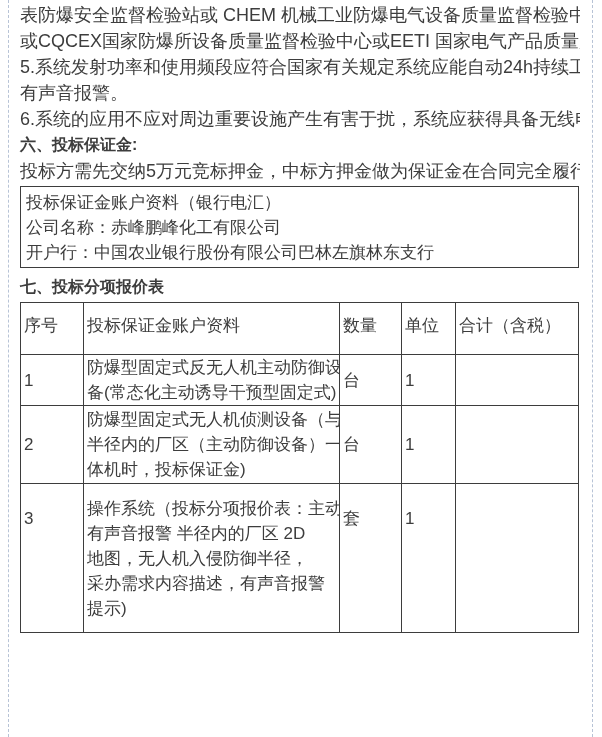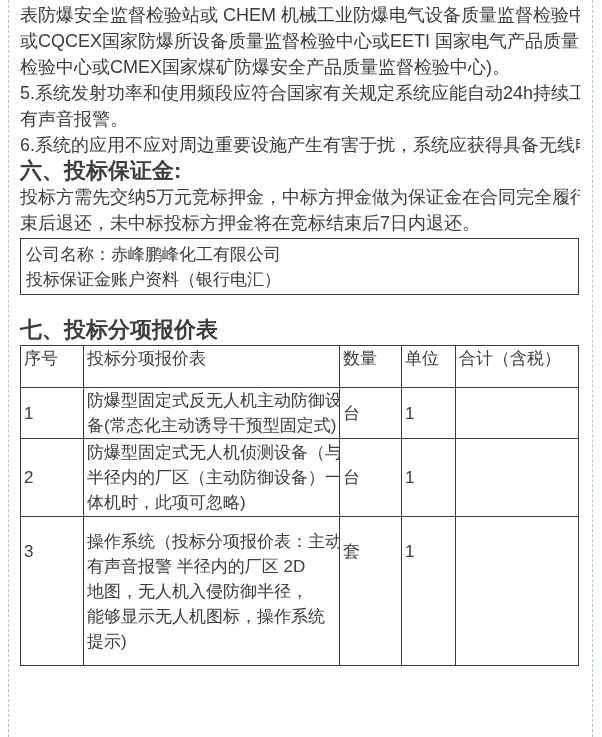--- a/index.html
+++ b/index.html
@@ -28,25 +28,25 @@
   .content { padding: 2px 22px 0 20px; }
 
   .body-line {
     font-size: 18px;
     line-height: 26px;
     white-space: nowrap;
     overflow: hidden;
   }
   .heading {
     font-weight: bold;
-    font-size: 22px;
+    font-size: 16px;
     line-height: 26px;
     white-space: nowrap;
   }
-  .heading7 { margin-top: 22px; }
+  .heading7 { margin-top: 6px; }
 
   .account-box {
     margin-top: 2px;
     border: 1px solid #3d3d3d;
     padding: 3px 4px 2px 5px;
     width: 548px;
   }
   .box-line {
     font-size: 17px;
     line-height: 25px;
@@ -63,21 +63,21 @@
   table.price-table td {
     border: 1px solid #3d3d3d;
     padding: 0 0 0 3px;
     font-size: 17px;
     line-height: 25px;
     vertical-align: middle;
     overflow: hidden;
   }
   tr.thead-row td {
     vertical-align: top;
-    padding-top: 0;
+    padding-top: 10px;
     height: 41px;
     white-space: nowrap;
   }
   .dl { line-height: 25px; white-space: nowrap; }
   tr.row-1 td { height: 49px; }
   tr.row-2 td { height: 77px; }
   tr.row-3 td { height: 126px; }
   tr.row-3 td.cell-top {
     vertical-align: top;
     padding-top: 22px;
@@ -87,49 +87,48 @@
 <body>
 
 <div class="page">
   <div class="guide guide-left"></div>
   <div class="guide guide-right"></div>
 
   <div class="content">
 
     <div class="body-line">表防爆安全监督检验站或 CHEM 机械工业防爆电气设备质量监督检验中心</div>
     <div class="body-line">或CQCEX国家防爆所设备质量监督检验中心或EETI 国家电气产品质量监督</div>
-    <div class="body-line">检验中心或CMEX国家煤矿防爆安全产品质量监督检验中心)。</div>
     <div class="body-line">5.系统发射功率和使用频段应符合国家有关规定系统应能自动24h持续工作,</div>
     <div class="body-line">有声音报警。</div>
     <div class="body-line">6.系统的应用不应对周边重要设施产生有害于扰，系统应获得具备无线电设</div>
 
     <div class="heading">六、投标保证金:</div>
 
     <div class="body-line">投标方需先交纳5万元竞标押金，中标方押金做为保证金在合同完全履行结</div>
-    <div class="body-line">束后退还，未中标投标方押金将在竞标结束后7日内退还。</div>
 
     <div class="account-box">
+      <div class="box-line">投标保证金账户资料（银行电汇）</div>
       <div class="box-line">公司名称：赤峰鹏峰化工有限公司</div>
-      <div class="box-line">投标保证金账户资料（银行电汇）</div>
+      <div class="box-line">开户行：中国农业银行股份有限公司巴林左旗林东支行</div>
     </div>
 
     <div class="heading heading7">七、投标分项报价表</div>
 
     <table class="price-table">
       <colgroup>
         <col style="width:63px">
         <col style="width:256px">
         <col style="width:62px">
         <col style="width:54px">
         <col style="width:123px">
       </colgroup>
       <tbody>
           <tr class="thead-row">
         <td>序号</td>
-        <td>投标分项报价表</td>
+        <td>投标保证金账户资料</td>
         <td>数量</td>
         <td>单位</td>
         <td>合计（含税）</td>
       </tr>
 
       <tr class="row-1">
         <td>1</td>
         <td>
           <div class="dl">防爆型固定式反无人机主动防御设</div>
           <div class="dl">备(常态化主动诱导干预型固定式)</div>
@@ -137,34 +136,34 @@
         <td>台</td>
         <td>1</td>
         <td></td>
       </tr>
 
       <tr class="row-2">
         <td>2</td>
         <td>
           <div class="dl">防爆型固定式无人机侦测设备（与</div>
           <div class="dl">半径内的厂区（主动防御设备）一</div>
-          <div class="dl">体机时，此项可忽略)</div>
+          <div class="dl">体机时，投标保证金)</div>
         </td>
         <td>台</td>
         <td>1</td>
         <td></td>
       </tr>
 
       <tr class="row-3">
         <td class="cell-top">3</td>
         <td>
           <div class="dl">操作系统（投标分项报价表：主动</div>
           <div class="dl">有声音报警 半径内的厂区 2D</div>
           <div class="dl">地图，无人机入侵防御半径，</div>
-          <div class="dl">能够显示无人机图标，操作系统</div>
+          <div class="dl">采办需求内容描述，有声音报警</div>
           <div class="dl">提示)</div>
         </td>
         <td class="cell-top">套</td>
         <td class="cell-top">1</td>
         <td></td>
       </tr>
 
     </tbody>
       </table>
 

